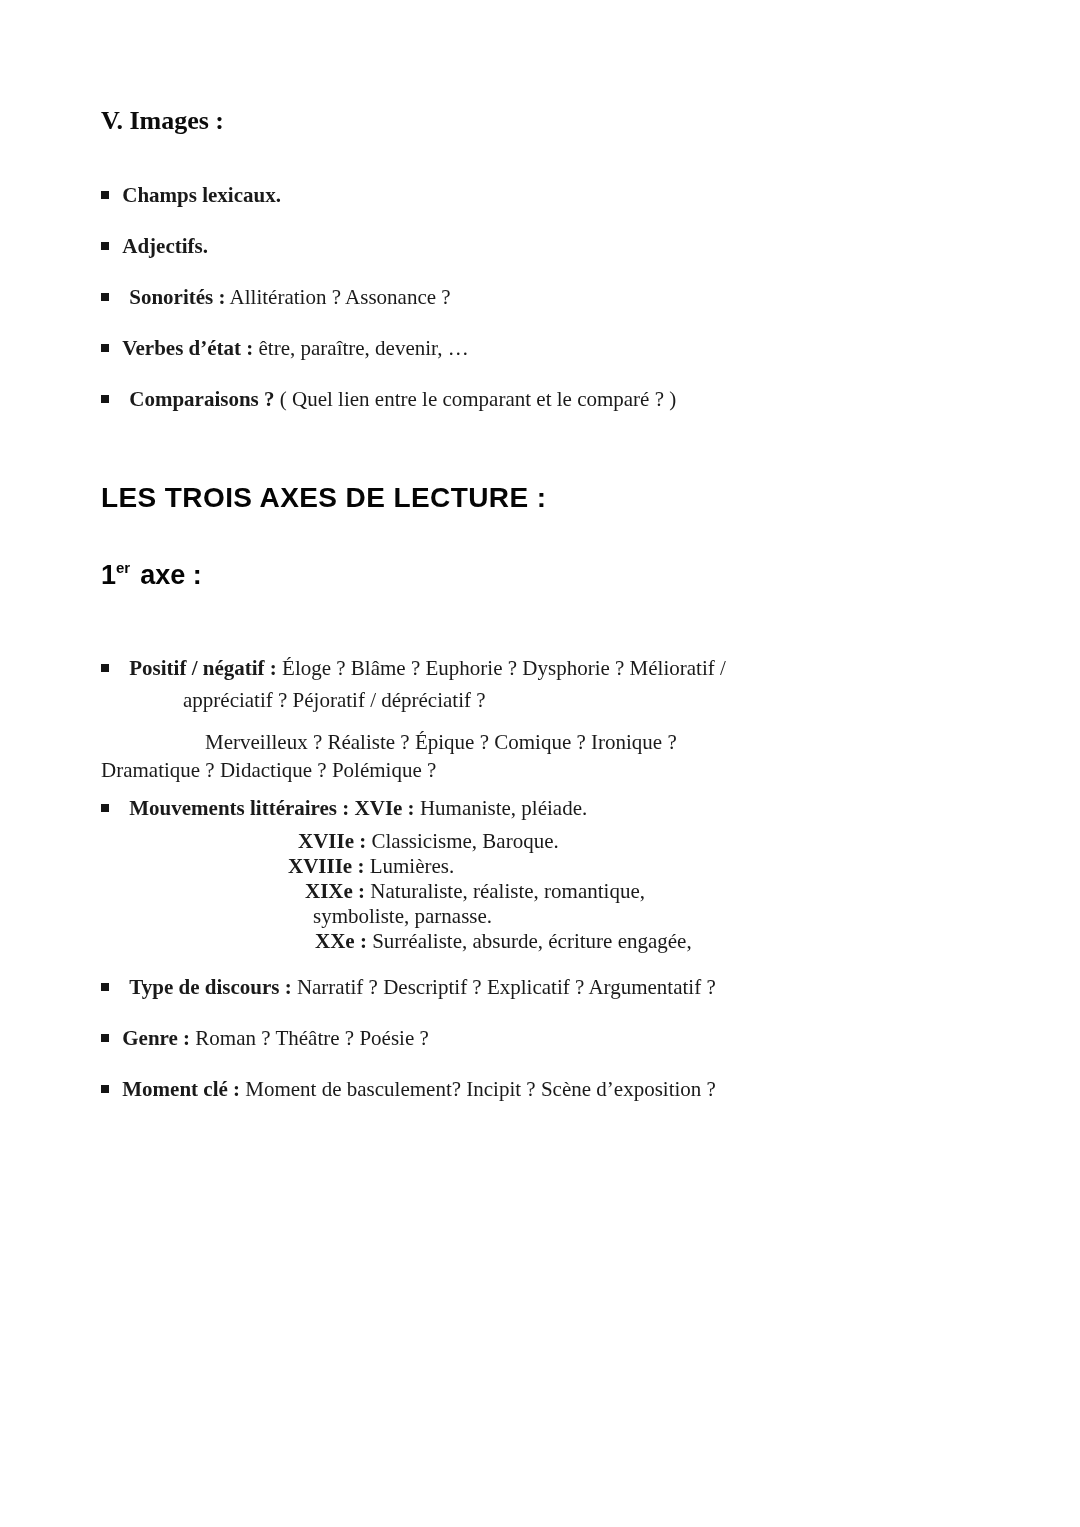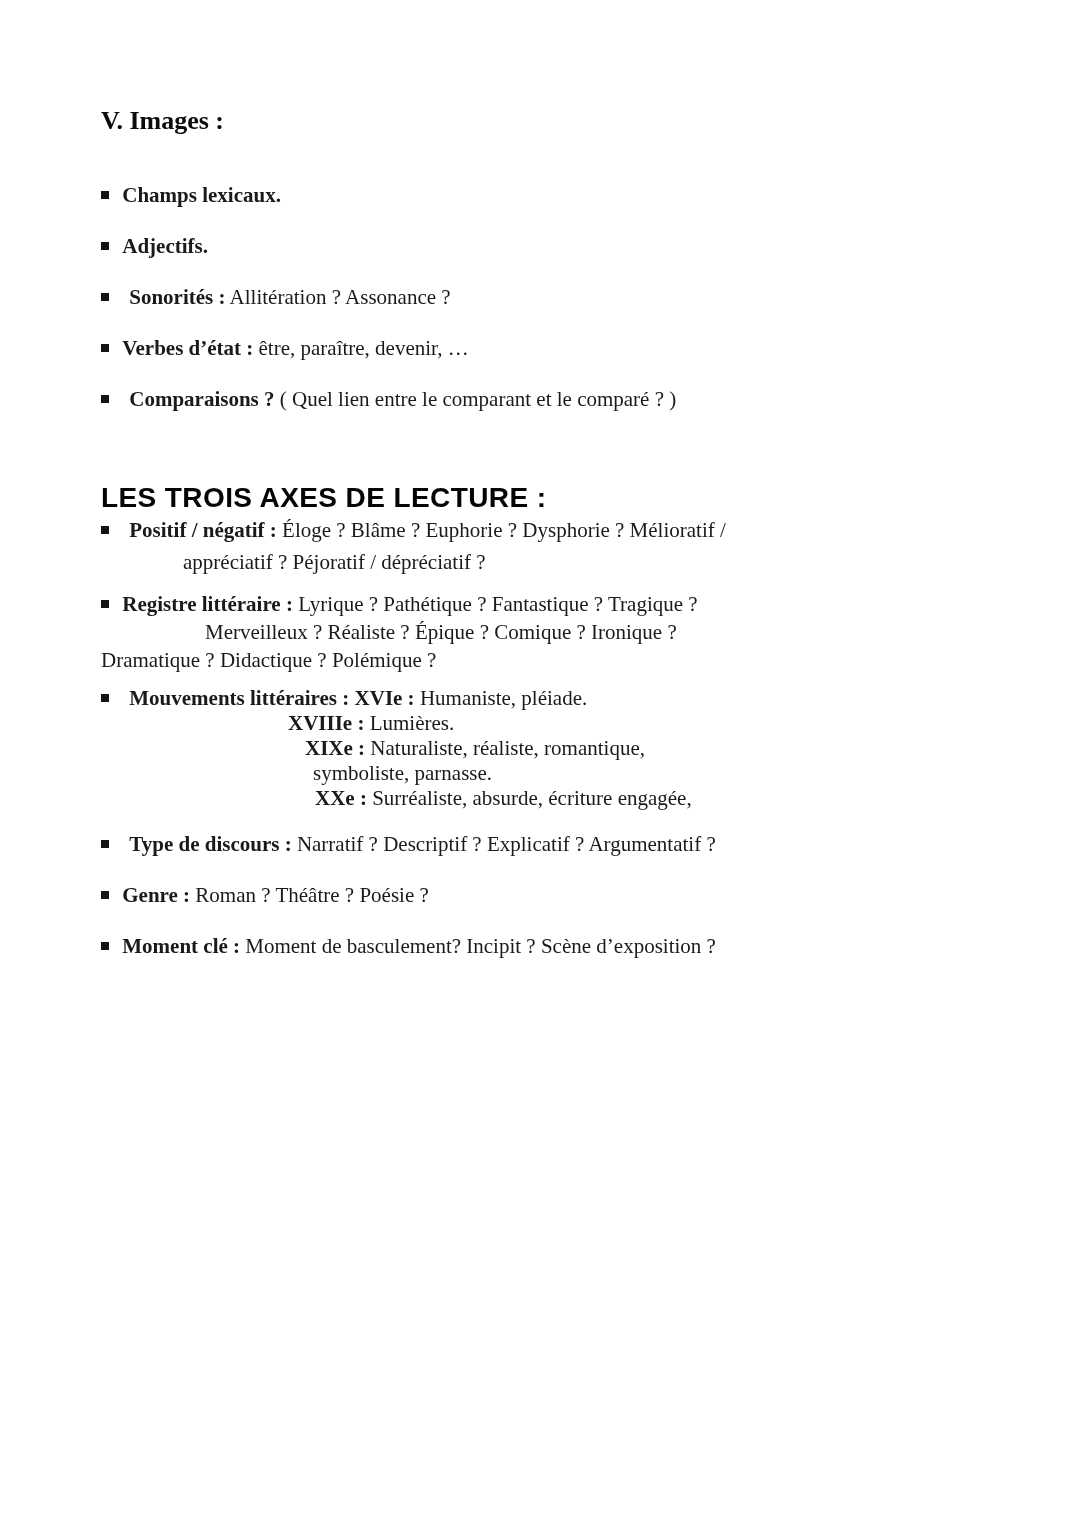--- a/index.html
+++ b/index.html
@@ -120,47 +120,47 @@
     </div>
     <div class="item gap-wide">
       <span class="sq"></span>
       <span class="lbl">Comparaisons ?</span>
       <span class="txt">( Quel lien entre le comparant et le comparé ? )</span>
     </div>
   </div>
 
   <h1 class="h-axes">LES TROIS AXES DE LECTURE :</h1>
 
+  <h2 class="h-axe1"><span>1</span><sup>er</sup><span class="axe-rest">axe :</span></h2>
 
   <div class="axis-item gap-wide">
     <div class="line line1">
       <span class="sq"></span>
       <span class="lbl">Positif / négatif :</span>
       <span class="txt">Éloge ? Blâme ? Euphorie ? Dysphorie ? Mélioratif /</span>
     </div>
     <div class="line indent-appreciatif">appréciatif ? Péjoratif / dépréciatif ?</div>
   </div>
 
 
   <div class="axis-item registre">
-    <div class="line line1">
-      <span class="sq"></span>
-      <span class="lbl">Registre littéraire :</span>
-      <span class="txt">Lyrique ? Pathétique ? Fantastique ? Tragique ?</span>
-    </div>
     <div class="line indent-merveilleux">Merveilleux ? Réaliste ? Épique ? Comique ? Ironique ?</div>
     <div class="line">Dramatique ? Didactique ? Polémique ?</div>
   </div>
 
   <div class="axis-item mouvements gap-wide">
     <div class="line line1">
       <span class="sq"></span>
       <span class="lbl">Mouvements littéraires :</span>
       <span class="lbl">XVIe :</span>
       <span class="txt">Humaniste, pléiade.</span>
+    </div>
+    <div class="line row-first indent-c17">
+      <span class="lbl">XVIIe :</span>
+      <span class="txt">Classicisme, Baroque.</span>
     </div>
     <div class="line indent-c18">
       <span class="lbl">XVIIIe :</span>
       <span class="txt">Lumières.</span>
     </div>
     <div class="line indent-c19">
       <span class="lbl">XIXe :</span>
       <span class="txt">Naturaliste, réaliste, romantique,</span>
     </div>
     <div class="line indent-symb">symboliste, parnasse.</div>

